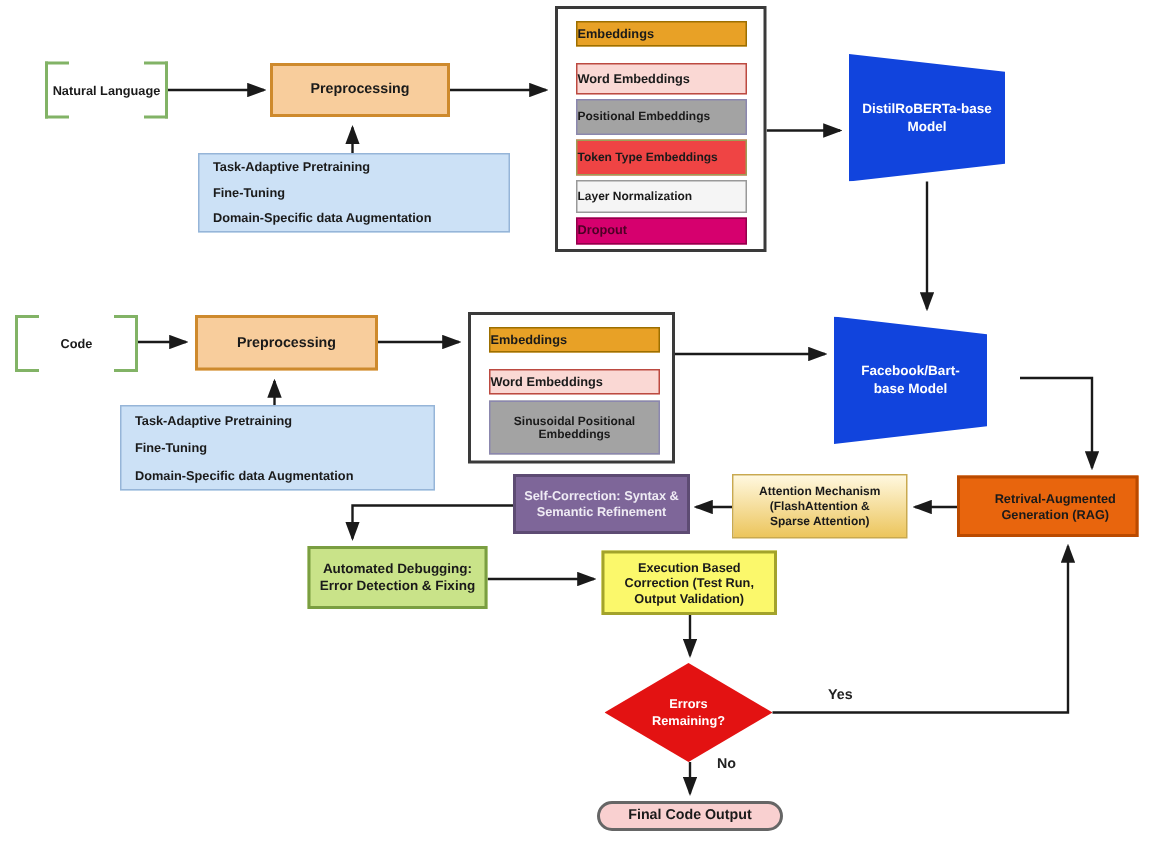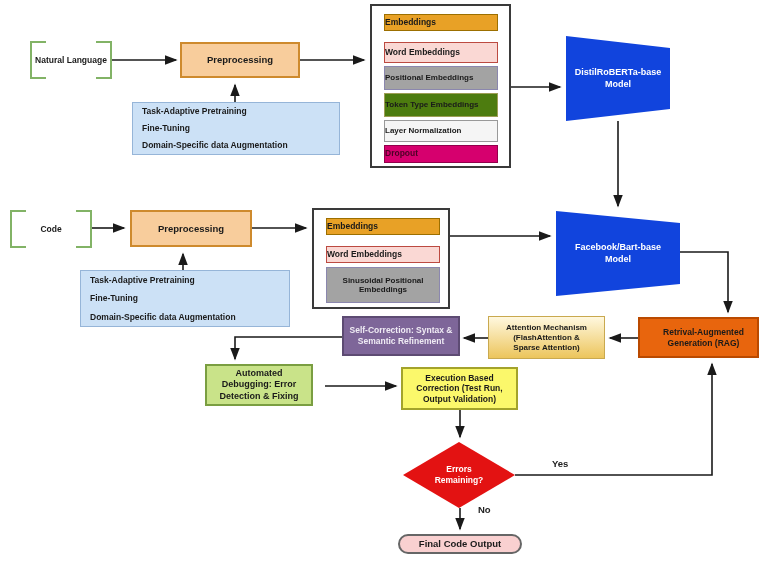--- a/index.html
+++ b/index.html
@@ -17,21 +17,21 @@
   .taskbox{background:#CCE1F6;border:1px solid #96B5D8;flex-direction:column;
            align-items:flex-start;justify-content:space-around;text-align:left;
            font-size:8.5px;padding:0 9px;}
   .container-box{background:#fff;border:2px solid #3a3a3a;}
   .stack-item{position:absolute;left:12px;width:114px;display:flex;align-items:center;
               text-align:center;font-weight:700;
               box-sizing:border-box;line-height:1.15;color:#1a1a1a;}
   .c-embed{background:#E8A126;border:1px solid #9C6F00;}
   .c-word{background:#FAD8D4;border:1px solid #BC4A41;}
   .c-pos{background:#a3a3a3;border:1px solid #8B87AE;}
-  .c-token{background:#4d7c0f;border:1px solid #9E9E55;}
+  .c-token{background:#ef4444;border:1px solid #9E9E55;}
   .c-layer{background:#F5F5F5;border:1px solid #999999;}
   .c-drop{background:#D6006E;border:1px solid #92004B;color:#4D0026;}
   .trap{clip-path:polygon(0 0,100% 14%,100% 86%,0 100%);background:#1144DD;
         color:#fff;font-size:9px;padding:0 8px;}
   .rag{background:#E8650D;border:2px solid #BA4A00;font-size:8.5px;padding:0 6px;}
   .attn{background:linear-gradient(#FFF8DF,#ECC55C);border:1px solid #C9A94F;
         font-size:8px;padding:0 12px;}
   .selfcorr{background:#7E6699;border:2px solid #5D4B73;color:#EFEBF4;
             font-size:8.5px;padding:0 4px;}
   .autodebug{background:#C9E389;border:2px solid #7A9E41;font-size:9px;padding:0 6px;}
@@ -136,37 +136,37 @@
       <span>Embeddings</span>
     </div>
     <div class="stack-item c-word" style="top:36px;height:17px;font-size:8.5px;">
       <span>Word Embeddings</span>
     </div>
     <div class="stack-item c-pos" style="top:57px;height:36px;font-size:8px;">
       <span>Sinusoidal Positional Embeddings</span>
     </div>
   </div>
 
-  <div class="node trap" style="left:556px;top:211px;width:124px;height:85px;">
+  <div class="node trap" style="left:556px;top:211px;width:102px;height:85px;">
     <span>Facebook/Bart-base Model</span>
   </div>
 
   <div class="node rag" style="left:638px;top:317px;width:121px;height:41px;padding-left:16px;">
     <span>Retrival-Augmented Generation (RAG)</span>
   </div>
 
   <div class="node attn" style="left:488px;top:316px;width:117px;height:43px;">
     <span>Attention Mechanism (FlashAttention &amp; Sparse Attention)</span>
   </div>
 
   <div class="node selfcorr" style="left:342px;top:316px;width:118px;height:40px;">
     <span>Self-Correction: Syntax &amp; Semantic Refinement</span>
   </div>
 
-  <div class="node autodebug" style="left:205px;top:364px;width:108px;height:42px;">
+  <div class="node autodebug" style="left:205px;top:364px;width:120px;height:42px;">
     <span>Automated Debugging: Error Detection &amp; Fixing</span>
   </div>
 
   <div class="node exec" style="left:401px;top:367px;width:117px;height:43px;">
     <span>Execution Based Correction (Test Run, Output Validation)</span>
   </div>
 
   <div class="node diamond" style="left:403px;top:442px;width:112px;height:66px;">
     <span>Errors Remaining?</span>
   </div>

